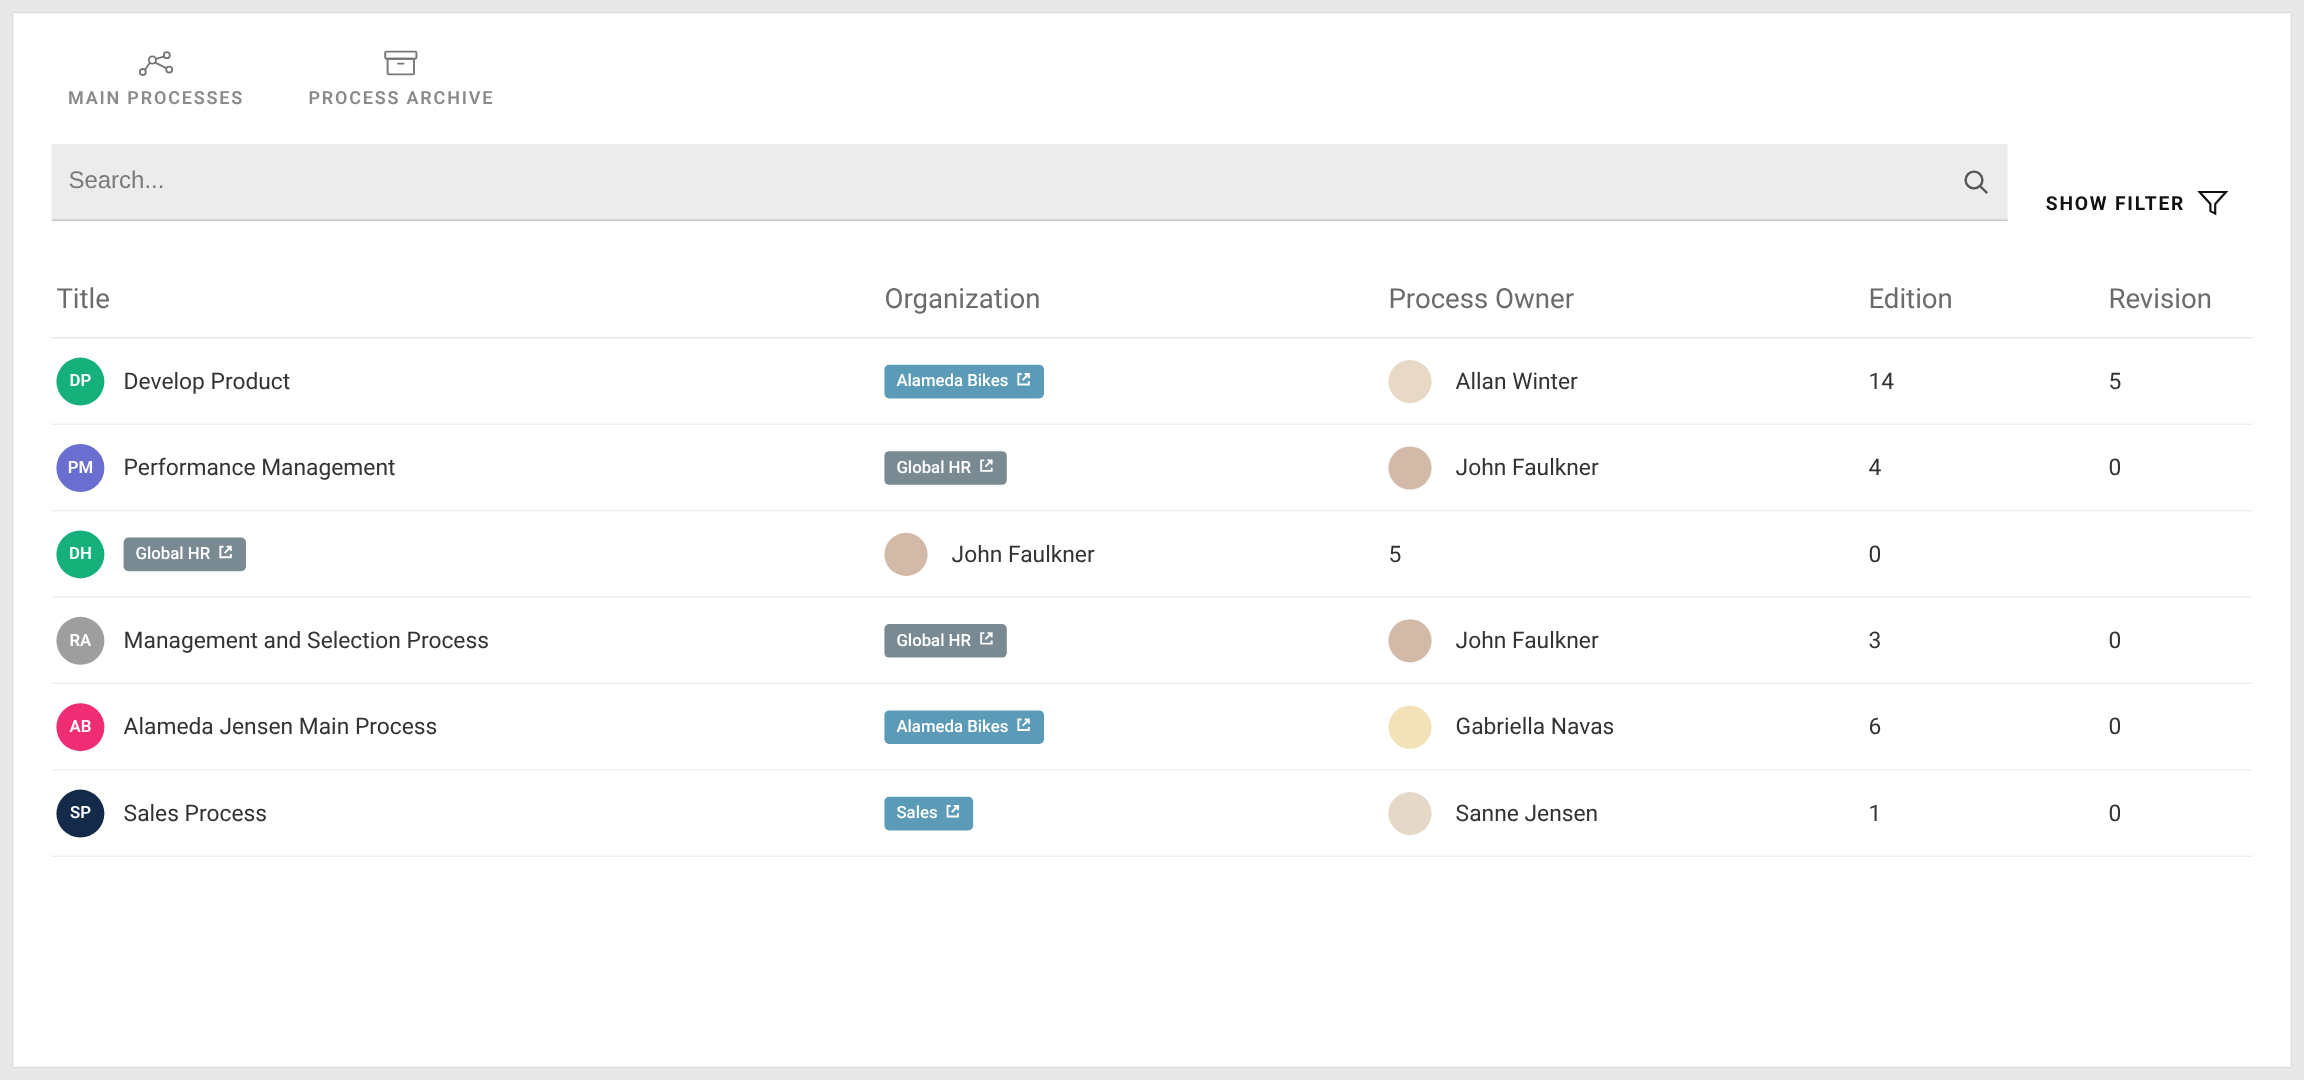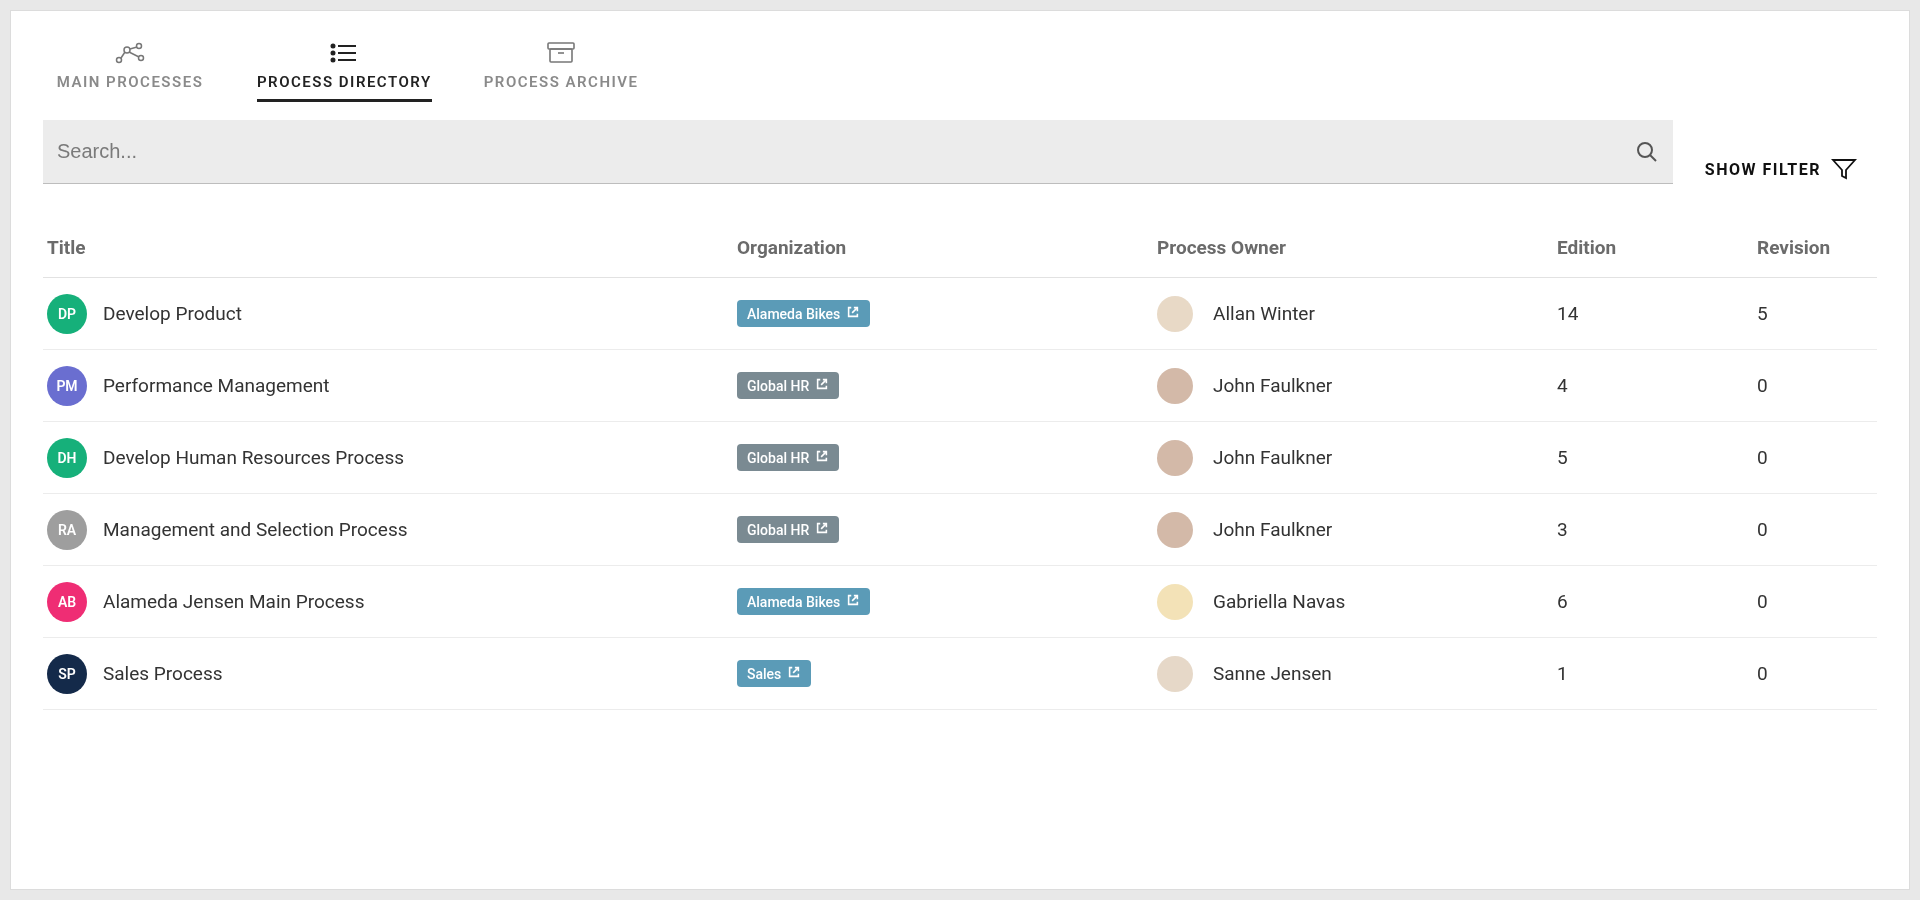--- a/index.html
+++ b/index.html
@@ -98,22 +98,22 @@
   .thead, .trow {
     display: grid;
     grid-template-columns: 60px 1fr 420px 400px 200px 120px;
     align-items: center;
   }
   .thead {
     padding: 28px 0 18px 0;
     border-bottom: 1px solid #e2e2e2;
   }
   .th {
-    font-size: 19px;
-    font-weight: 700;
+    font-size: 23px;
+    font-weight: 400;
     color: #6b6b6b;
   }
   .th.title-col { grid-column: 1 / span 2; padding-left: 4px; }
   .trow {
     height: 72px;
     border-bottom: 1px solid #ececec;
   }
   .badge {
     width: 40px; height: 40px;
     border-radius: 50%;
@@ -174,33 +174,20 @@
             <circle cx="14" cy="10" r="3"></circle>
             <circle cx="26" cy="6" r="2.5"></circle>
             <circle cx="28" cy="18" r="2.5"></circle>
           <line x1="8" y1="18" x2="12" y2="12"></line>
             <line x1="17" y1="9" x2="24" y2="7"></line>
             <line x1="16" y1="12" x2="26" y2="17"></line>
         </svg>
       </span>
       <span class="tab-label">MAIN PROCESSES</span>
     </div>
-    <div class="tab active">
-      <span class="tab-icon">
-        <svg width="28" height="22" viewBox="0 0 28 22" fill="none" stroke="#222" stroke-width="2">
-          <circle cx="3" cy="4" r="1.5" fill="#222"></circle>
-            <line x1="8" y1="4" x2="26" y2="4"></line>
-          <circle cx="3" cy="11" r="1.5" fill="#222"></circle>
-            <line x1="8" y1="11" x2="26" y2="11"></line>
-          <circle cx="3" cy="18" r="1.5" fill="#222"></circle>
-            <line x1="8" y1="18" x2="26" y2="18"></line>
-        </svg>
-      </span>
-      <span class="tab-label">PROCESS DIRECTORY</span>
-    </div>
     <div class="tab">
       <span class="tab-icon">
         <svg width="30" height="26" viewBox="0 0 30 26" fill="none" stroke="#777" stroke-width="1.6">
           <rect x="2" y="3" width="26" height="6" rx="1"></rect>
             <rect x="4" y="9" width="22" height="13" rx="1"></rect>
             <line x1="12" y1="13" x2="18" y2="13"></line>
         </svg>
       </span>
       <span class="tab-label">PROCESS ARCHIVE</span>
     </div>
@@ -266,21 +253,20 @@
             </span></div>
           <div class="owner-cell">
             <span class="avatar" style="background:#d3b9a8"></span>
             <span>John Faulkner</span>
           </div>
           <div class="num-cell">4</div>
           <div class="num-cell">0</div>
         </div>
         <div class="trow">
           <div class="badge" style="background:#16b07a">DH</div>
-          <div class="title-cell">Develop Human Resources Process</div>
           <div><span class="org-chip gray">
               <span>Global HR</span>
               <span><svg class="ext-icon" viewBox="0 0 16 16" fill="none" stroke="#fff" stroke-width="1.8">
                   <path d="M6 3 H3 V13 H13 V10"></path>
                   <path d="M9 3 H13 V7"></path>
                   <line x1="13" y1="3" x2="7" y2="9"></line>
                 </svg></span>
             </span></div>
           <div class="owner-cell">
             <span class="avatar" style="background:#d3b9a8"></span>

